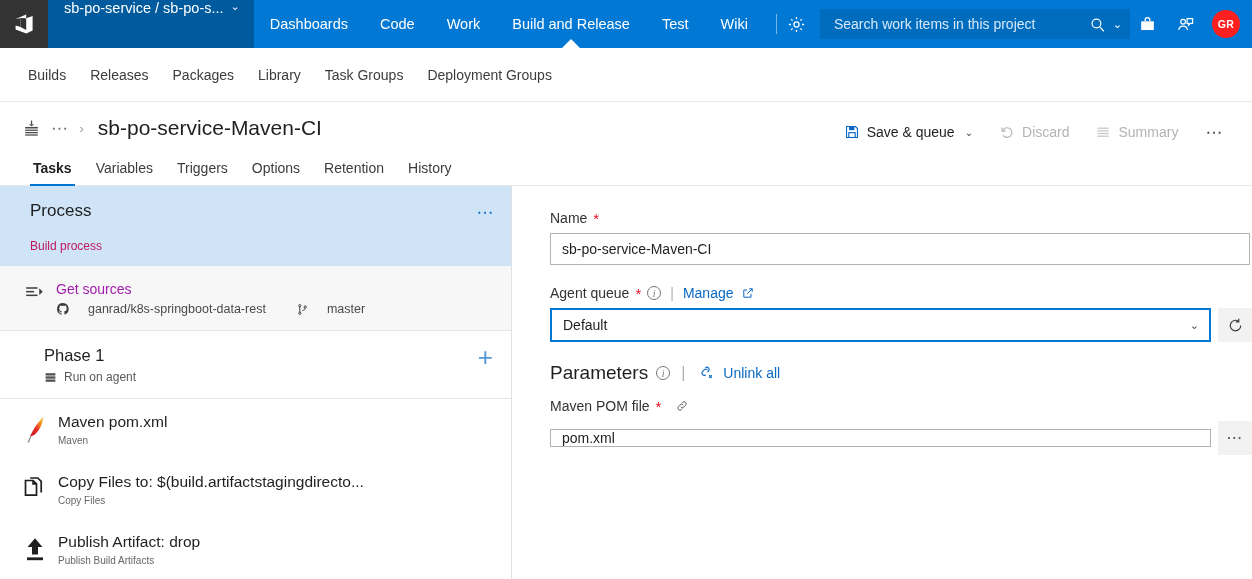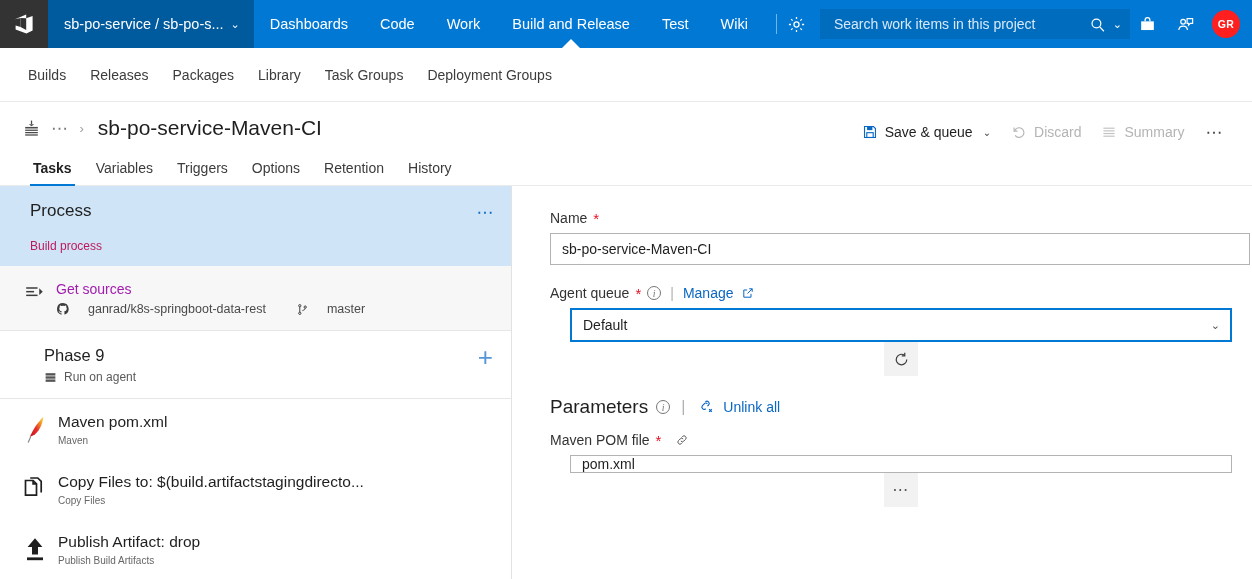--- a/index.html
+++ b/index.html
@@ -21,21 +21,21 @@
   .logo-box {
     width: 48px; height: 48px;
     background: #333333;
     display: flex; align-items: center; justify-content: center;
     flex: 0 0 48px;
   }
   .logo-box svg { display: block; }
 
   .project-selector {
     background: #005a9e;
-    display: flex; align-items: center;
+    display: flex; 
     padding: 0 14px 0 16px;
     gap: 6px;
     color: #ffffff;
     font-size: 14.5px;
     cursor: pointer;
     white-space: nowrap;
   }
   .project-selector .chev { font-size: 11px; opacity: .95; margin-left: 1px; }
 
   .nav-items { display: flex; align-items: stretch; }
@@ -113,21 +113,21 @@
     display: flex; align-items: flex-start;
   }
   .crumb-row { display: flex; align-items: center; gap: 10px; flex: 1; min-width: 0; }
   .crumb-icon { color: #4a4a4a; display: flex; align-items: center; }
   .crumb-dots { color: #767676; font-size: 17px; letter-spacing: 1.5px; cursor: pointer; line-height: 1; }
   .crumb-sep { color: #a0a0a0; font-size: 13px; }
   .page-title {
     font-size: 21px; color: #1f1f1f; font-weight: 400;
     margin-left: 4px; white-space: nowrap;
   }
-  .toolbar { display: flex; align-items: center; gap: 2px; padding-top: 2px; }
+  .toolbar { display: flex; align-items: center; gap: 8px; padding-top: 2px; }
   .tb-btn {
     display: flex; align-items: center; gap: 7px;
     padding: 6px 9px; font-size: 14px; color: #1f1f1f;
     cursor: pointer; white-space: nowrap;
   }
   .tb-btn.disabled { color: #b4b4b4; cursor: default; }
   .tb-btn .chev { font-size: 10px; color: #444; margin-left: 3px; }
   .tb-dots { color: #444; font-size: 17px; letter-spacing: 1.6px; padding: 4px 10px; cursor: pointer; line-height: 1; }
 
   
@@ -238,21 +238,21 @@
 
   .input {
     width: 700px; height: 32px;
     border: 1px solid #b3b3b3;
     background: #fff;
     font-size: 14px; color: #1f1f1f;
     padding: 0 11px;
     font-family: "Liberation Sans", sans-serif;
     display: flex; align-items: center;
   }
-  .row-with-btn { display: flex; align-items: center; gap: 0; flex-direction: column; }
+  .row-with-btn { display: flex; align-items: center; gap: 7px; }
   .combo {
     width: 662px; height: 34px;
     border: 2px solid #0078d4;
     background: #fff;
     display: flex; align-items: center;
     padding: 0 10px 0 11px;
     font-size: 14px; color: #1f1f1f;
     cursor: pointer;
   }
   .combo .val { flex: 1; }
@@ -475,21 +475,21 @@
               </svg>
             </span>
             <span>master</span>
           </span>
         </div>
       </div>
     </div>
 
     <div class="phase-row">
       <div class="body">
-        <div class="phase-title">Phase 9</div>
+        <div class="phase-title">Phase 1</div>
         <div class="phase-sub">
           <span style="display:flex;">
             <svg width="13" height="13" viewBox="0 0 24 24" fill="#555">
               <rect x="3" y="4" width="18" height="4.4"></rect>
               <rect x="3" y="9.8" width="18" height="4.4"></rect>
               <rect x="3" y="15.6" width="18" height="4.4"></rect>
             </svg>
           </span>
           <span>Run on agent</span>
         </div>

